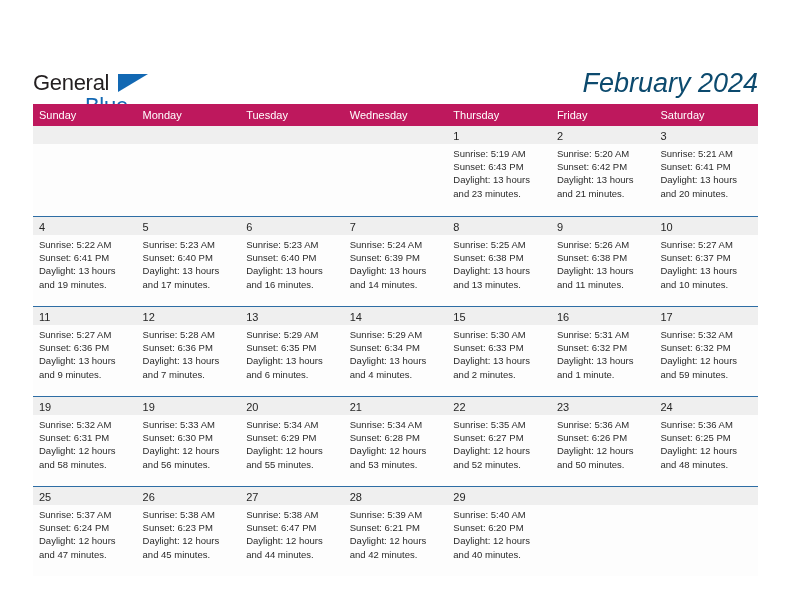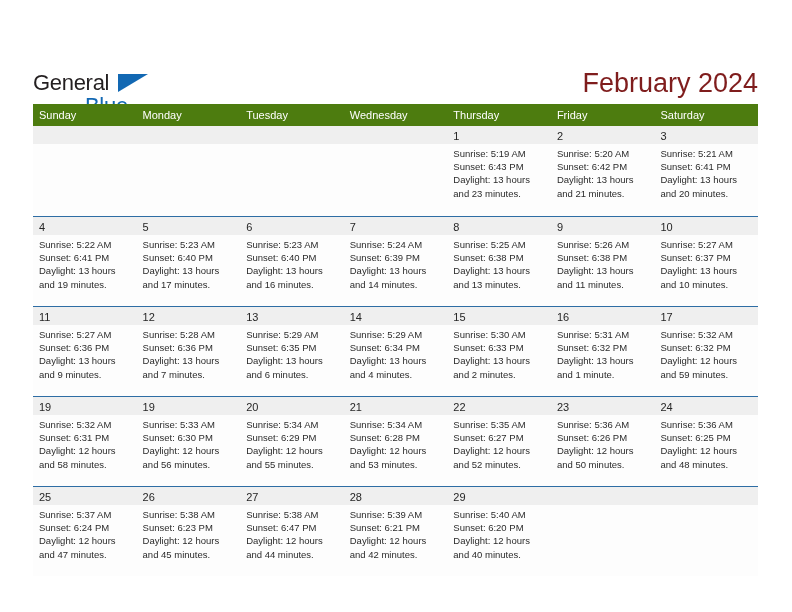--- a/index.html
+++ b/index.html
@@ -65,43 +65,44 @@
     text-decoration: underline;
   }
   .title-block {
     position: absolute;
     right: 0;
     top: 0;
     text-align: right;
   }
   .cal-title {
     font-size: 27px;
-    color: #7f1d1d;
+    color: #0c4a6e;
     line-height: 34px;
     white-space: nowrap;
+    font-style: italic;
   }
   .cal-subtitle {
     font-size: 13px;
     color: #262626;
     line-height: 20px;
     margin-top: 6px;
     white-space: nowrap;
     font-family: Liberation Serif, serif;
   }
 
   
   .calendar {
     position: absolute;
     left: 33px;
     top: 104px;
     width: 725px;
   }
   .weekday-row {
     display: flex;
-    background: #4d7c0f;
+    background: #be185d;
     height: 22px;
   }
   .weekday {
     flex: 1 1 0;
     color: #ffffff;
     font-size: 11px;
     line-height: 22px;
     padding-left: 6px;
     box-sizing: border-box;
     white-space: nowrap;

